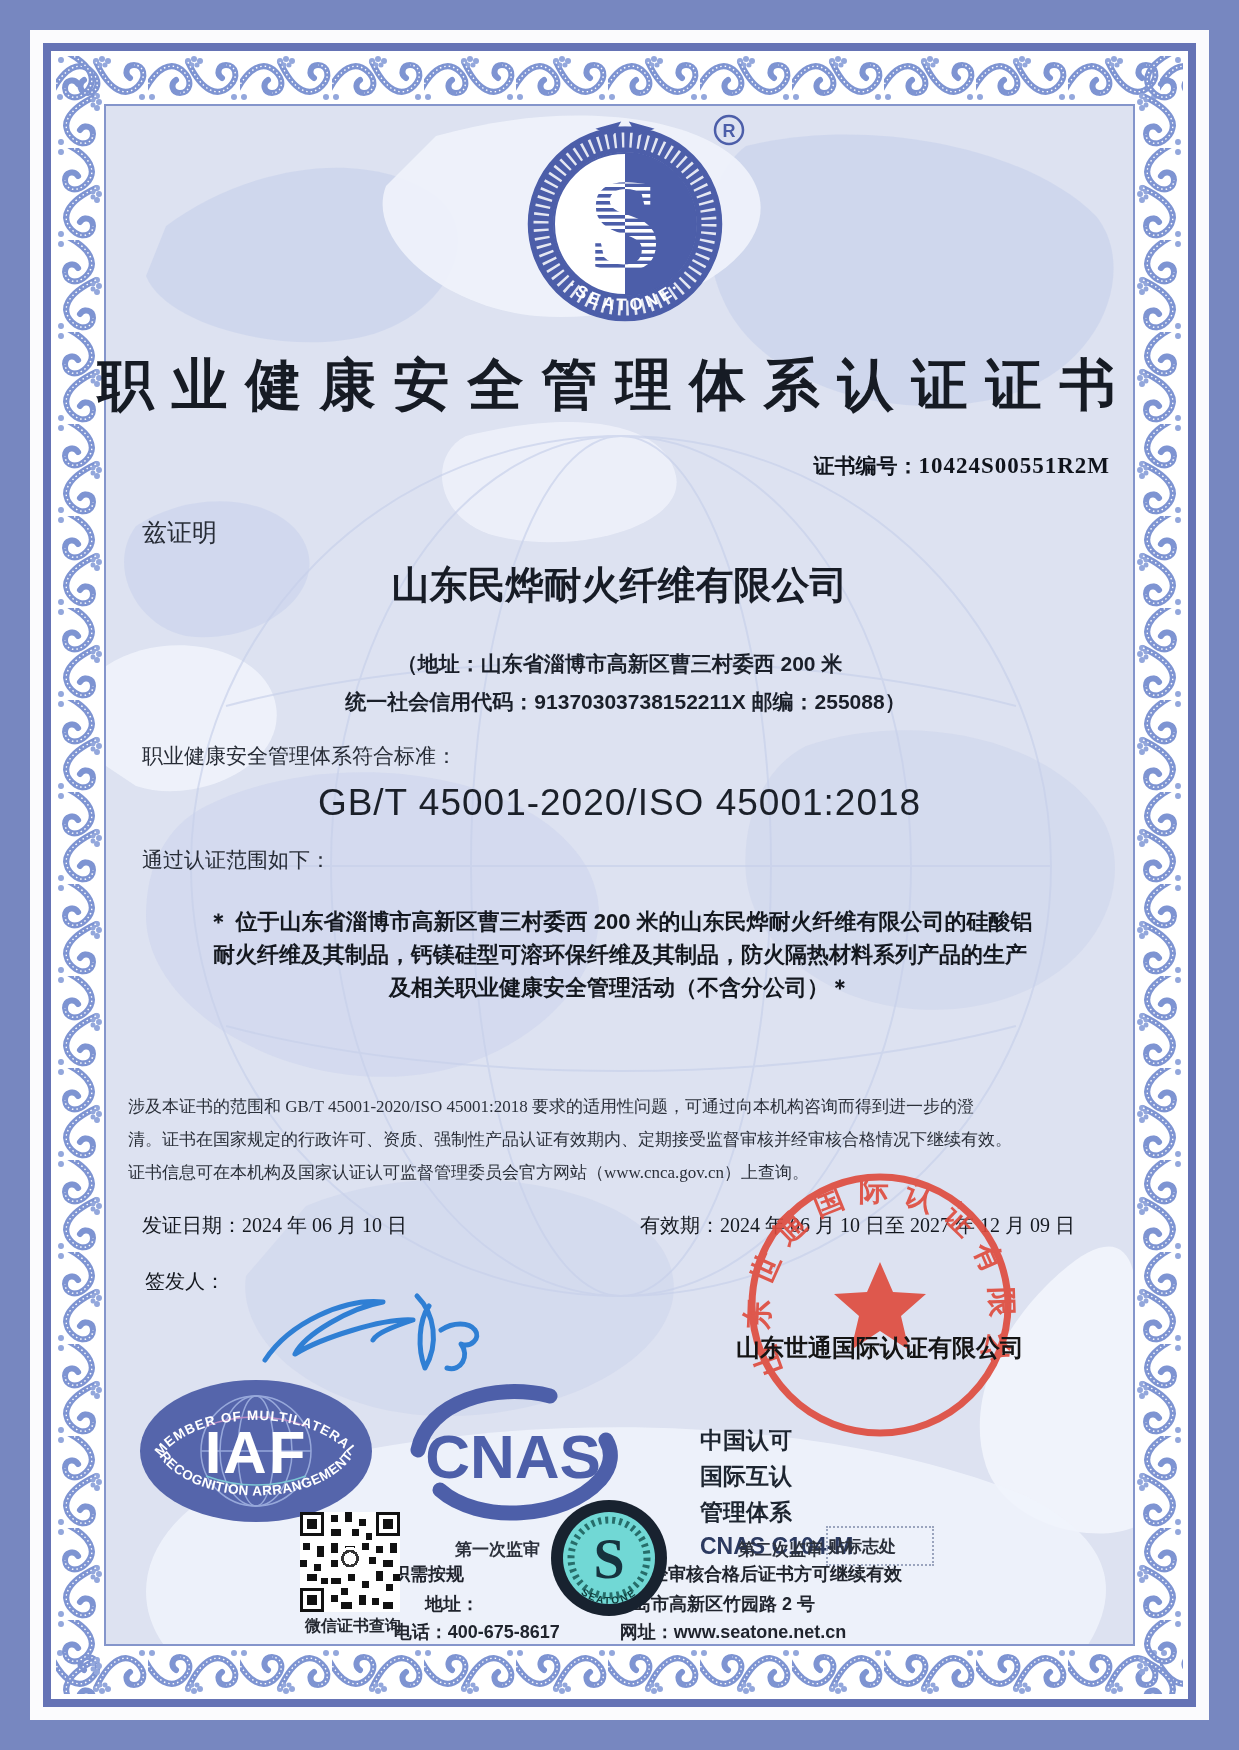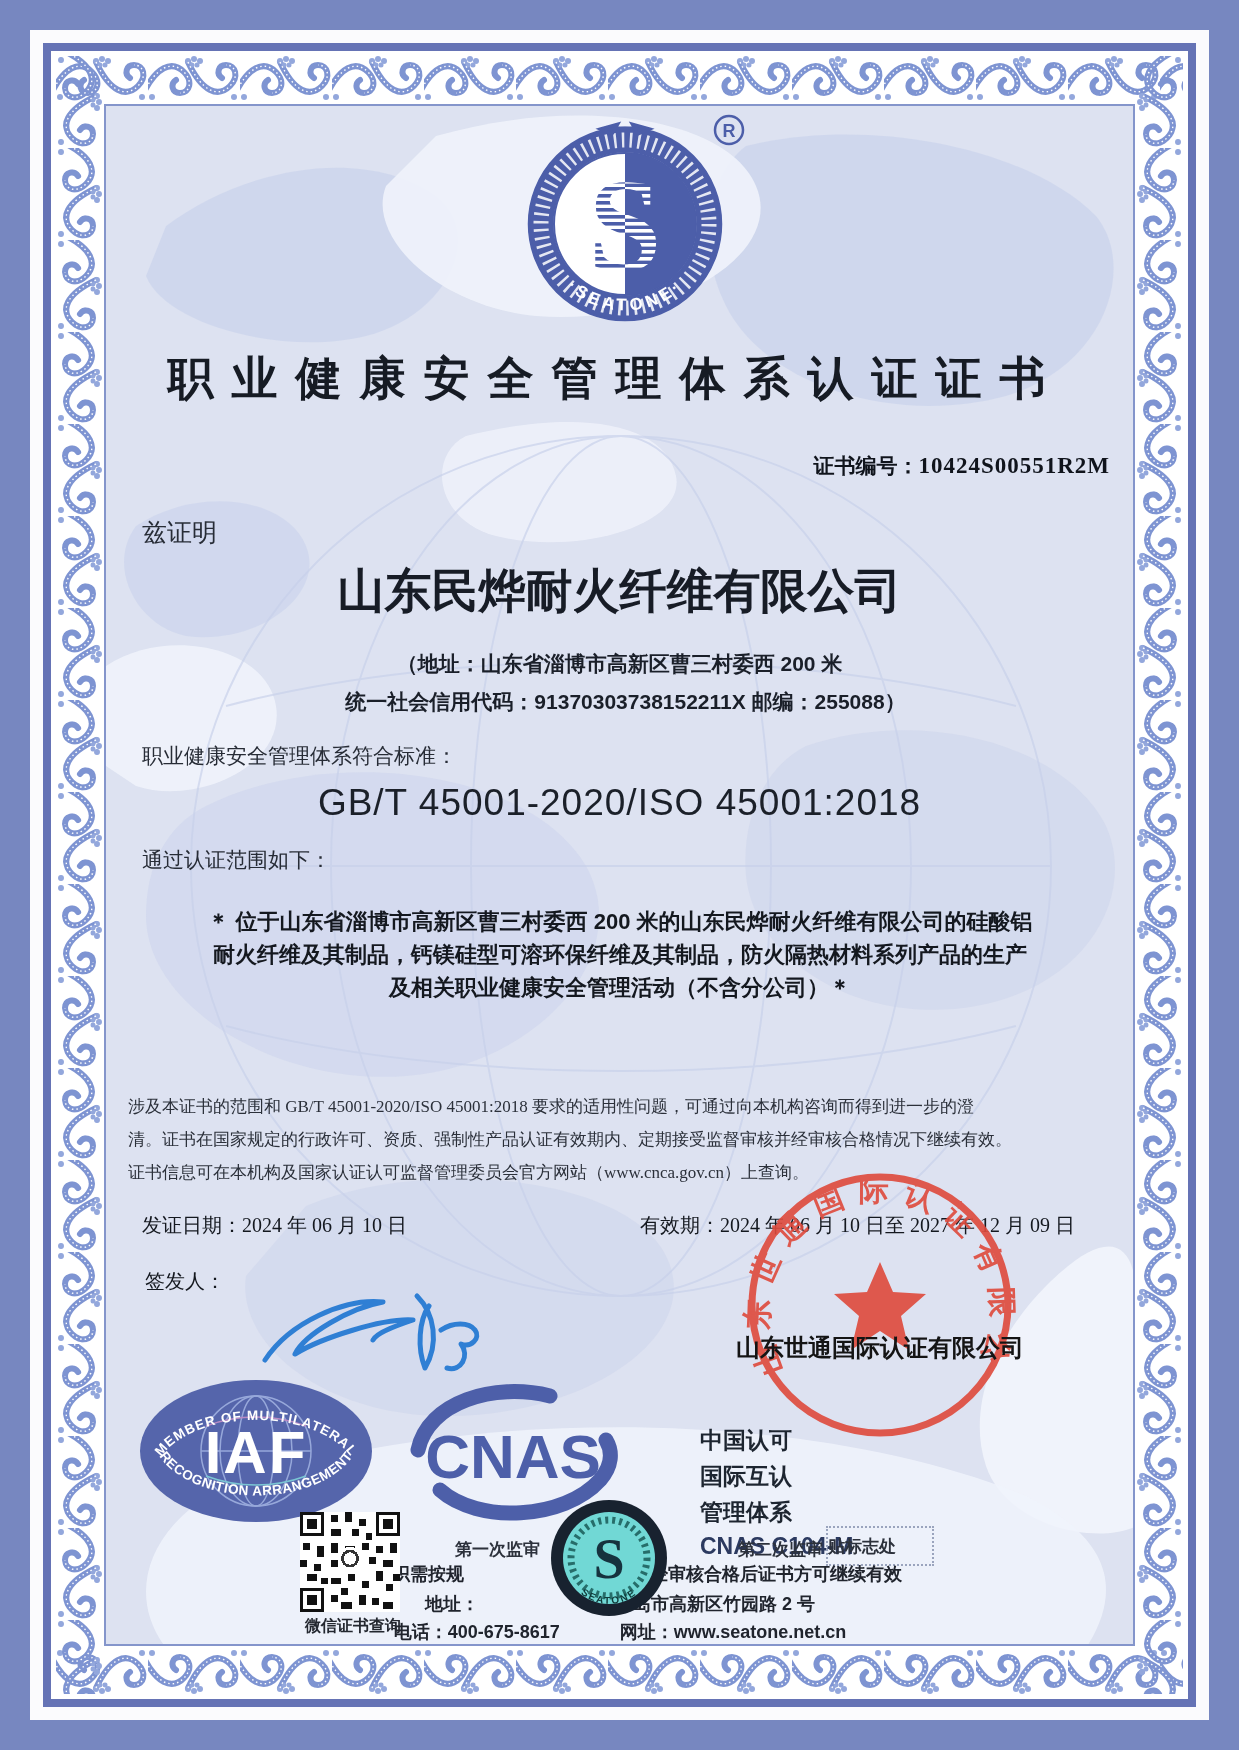--- a/index.html
+++ b/index.html
@@ -7,26 +7,26 @@
         font-family:"Liberation Sans",sans-serif;background:#7787c0;}
   .abs{position:absolute;}
   
   .frame-white1{position:absolute;inset:30px;background:#fbfbfd;}
   .frame-navline{position:absolute;inset:43px;background:#6573b5;}
   .frame-white2{position:absolute;inset:51px;background:#ffffff;}
   .inner{position:absolute;inset:104px;background:#dde2f1;border:2px solid #8495cb;overflow:hidden;}
   .strip{position:absolute;z-index:5;}
   
   .title{left:0;right:8px;top:348px;text-align:center;font-family:"Liberation Serif",serif;
-         font-weight:bold;font-size:46px;letter-spacing:18px;color:#161b24;z-index:10;}
+         font-weight:bold;font-size:56px;letter-spacing:18px;color:#161b24;z-index:10;}
   .certno{left:620px;top:452px;width:490px;text-align:right;z-index:10;color:#10141c;}
   .certno .lab{font-size:21px;font-weight:bold;}
   .certno .val{font-size:23px;font-weight:bold;font-family:"Liberation Serif",serif;letter-spacing:1px;}
   .certify{left:142px;top:516px;font-size:25px;color:#272c36;z-index:10;}
-  .company{left:0;right:0;top:560px;text-align:center;font-size:47px;font-weight:600;color:#171c26;z-index:10;}
+  .company{left:0;right:0;top:560px;text-align:center;font-size:38px;font-weight:600;color:#171c26;z-index:10;}
   .addr{left:0;right:0;top:650px;text-align:center;font-size:21px;font-weight:bold;color:#1a1f29;z-index:10;}
   .credit{left:0;right:0;top:688px;text-align:center;font-size:21px;font-weight:bold;color:#1a1f29;z-index:10;padding-left:12px;}
   .stdlabel{left:142px;top:742px;font-size:21px;color:#272c36;z-index:10;}
   .standard{left:0;right:0;top:782px;text-align:center;font-size:37px;font-weight:500;color:#1b2029;letter-spacing:1px;z-index:10;}
   .scopelabel{left:142px;top:846px;font-size:21px;color:#272c36;z-index:10;}
   .scope{left:110px;width:1020px;top:905px;text-align:center;font-size:22px;font-weight:bold;
          color:#14181f;line-height:33px;z-index:10;}
   .notice{left:128px;width:985px;top:1090px;font-size:17px;color:#2b303a;line-height:33px;
           font-family:"Liberation Serif",serif;z-index:10;}
   .dates{top:1212px;font-size:20px;color:#14181f;z-index:10;font-family:"Liberation Serif",serif;}

